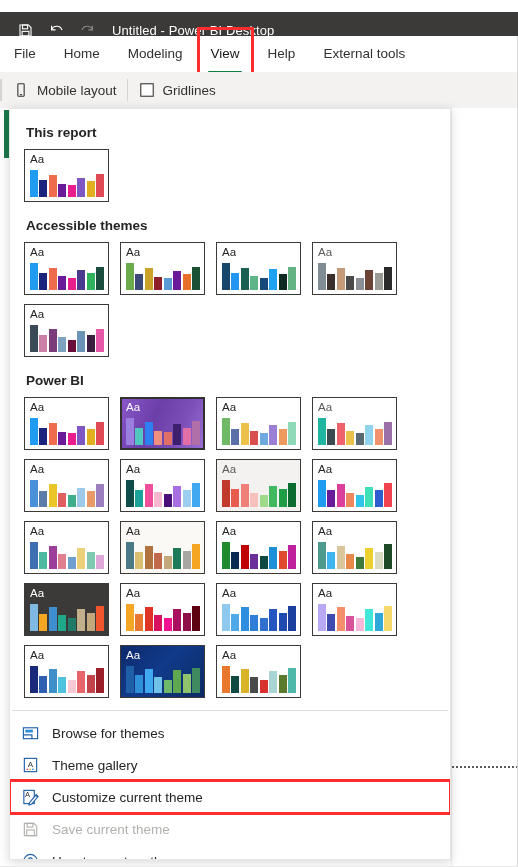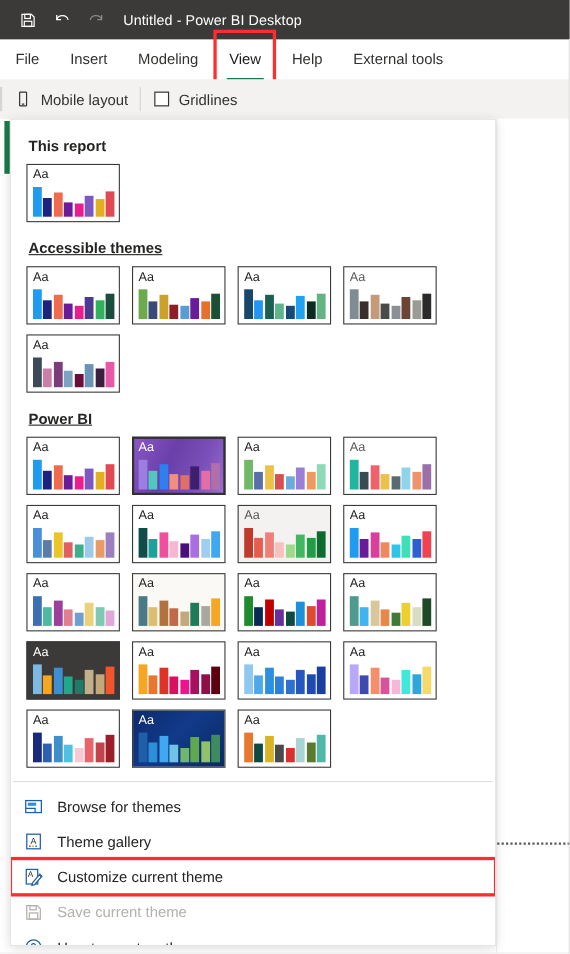--- a/index.html
+++ b/index.html
@@ -7,21 +7,21 @@
     margin: 0; padding: 0;
     width: 518px; height: 867px;
     font-family: "Liberation Sans", sans-serif;
     background: #ffffff;
     overflow: hidden;
   }
   #app { position: relative; width: 518px; height: 867px; background:#fff; }
 
   
   .titlebar {
-    position:absolute; left:0; top:0; width:518px; height:36px;
+    position:absolute; left:0; top:12px; width:518px; height:36px;
     background:#3b3a39; display:flex; align-items:center; padding-left:12px;
   }
   .tb-icon { width:26px; height:26px; display:flex; align-items:center; justify-content:center; color:#ffffff; }
   .tb-icon svg { display:block; }
   .tb-title { color:#ffffff; font-size:13px; margin-left:12px; letter-spacing:0.1px; white-space:nowrap;}
 
   
   .ribbon-tabs {
     position:absolute; left:0; top:36px; width:518px; height:36px;
     background:#ffffff; display:flex; align-items:center;
@@ -69,21 +69,21 @@
     background:#ffffff;
     border:1px solid #e6e6e6;
     box-shadow: 0 2px 10px rgba(0,0,0,0.16);
     overflow:hidden;
   }
   .panel-scroll { padding: 12px 14px 0 14px; }
 
   .section-title {
     font-size:13.5px; color:#252423; font-weight:600; margin: 4px 0 9px 2px;
   }
-  .section-title.sub { margin-top: 16px; text-decoration: underline; }
+  .section-title.sub { margin-top: 16px; }
 
   .tile-grid { display:flex; flex-wrap:wrap; gap:9px 11px; }
 
   .tile {
     width:85px; height:53px; border:1px solid #3b3a39;
     background:#ffffff; position:relative; overflow:hidden;
     display:flex; flex-direction:column; cursor:pointer;
   }
   .tile.selected { outline:2px solid #323130; outline-offset:-2px; }
   .tile-aa {
@@ -152,21 +152,21 @@
       </svg>
     </div>
     <div class="tb-title">Untitled - Power BI Desktop</div>
   </div>
 
   <div class="ribbon-tabs" id="ribbon-tabs">
       <div class="rtab">
         <span class="rtab-inner">File</span>
       </div>
       <div class="rtab">
-        <span class="rtab-inner">Insert</span>
+        <span class="rtab-inner">Home</span>
       </div>
       <div class="rtab">
         <span class="rtab-inner">Modeling</span>
       </div>
       <div class="rtab active highlight">
         <span class="rtab-inner">View</span>
         <span class="underline"></span>
       </div>
       <div class="rtab">
         <span class="rtab-inner">Help</span>

